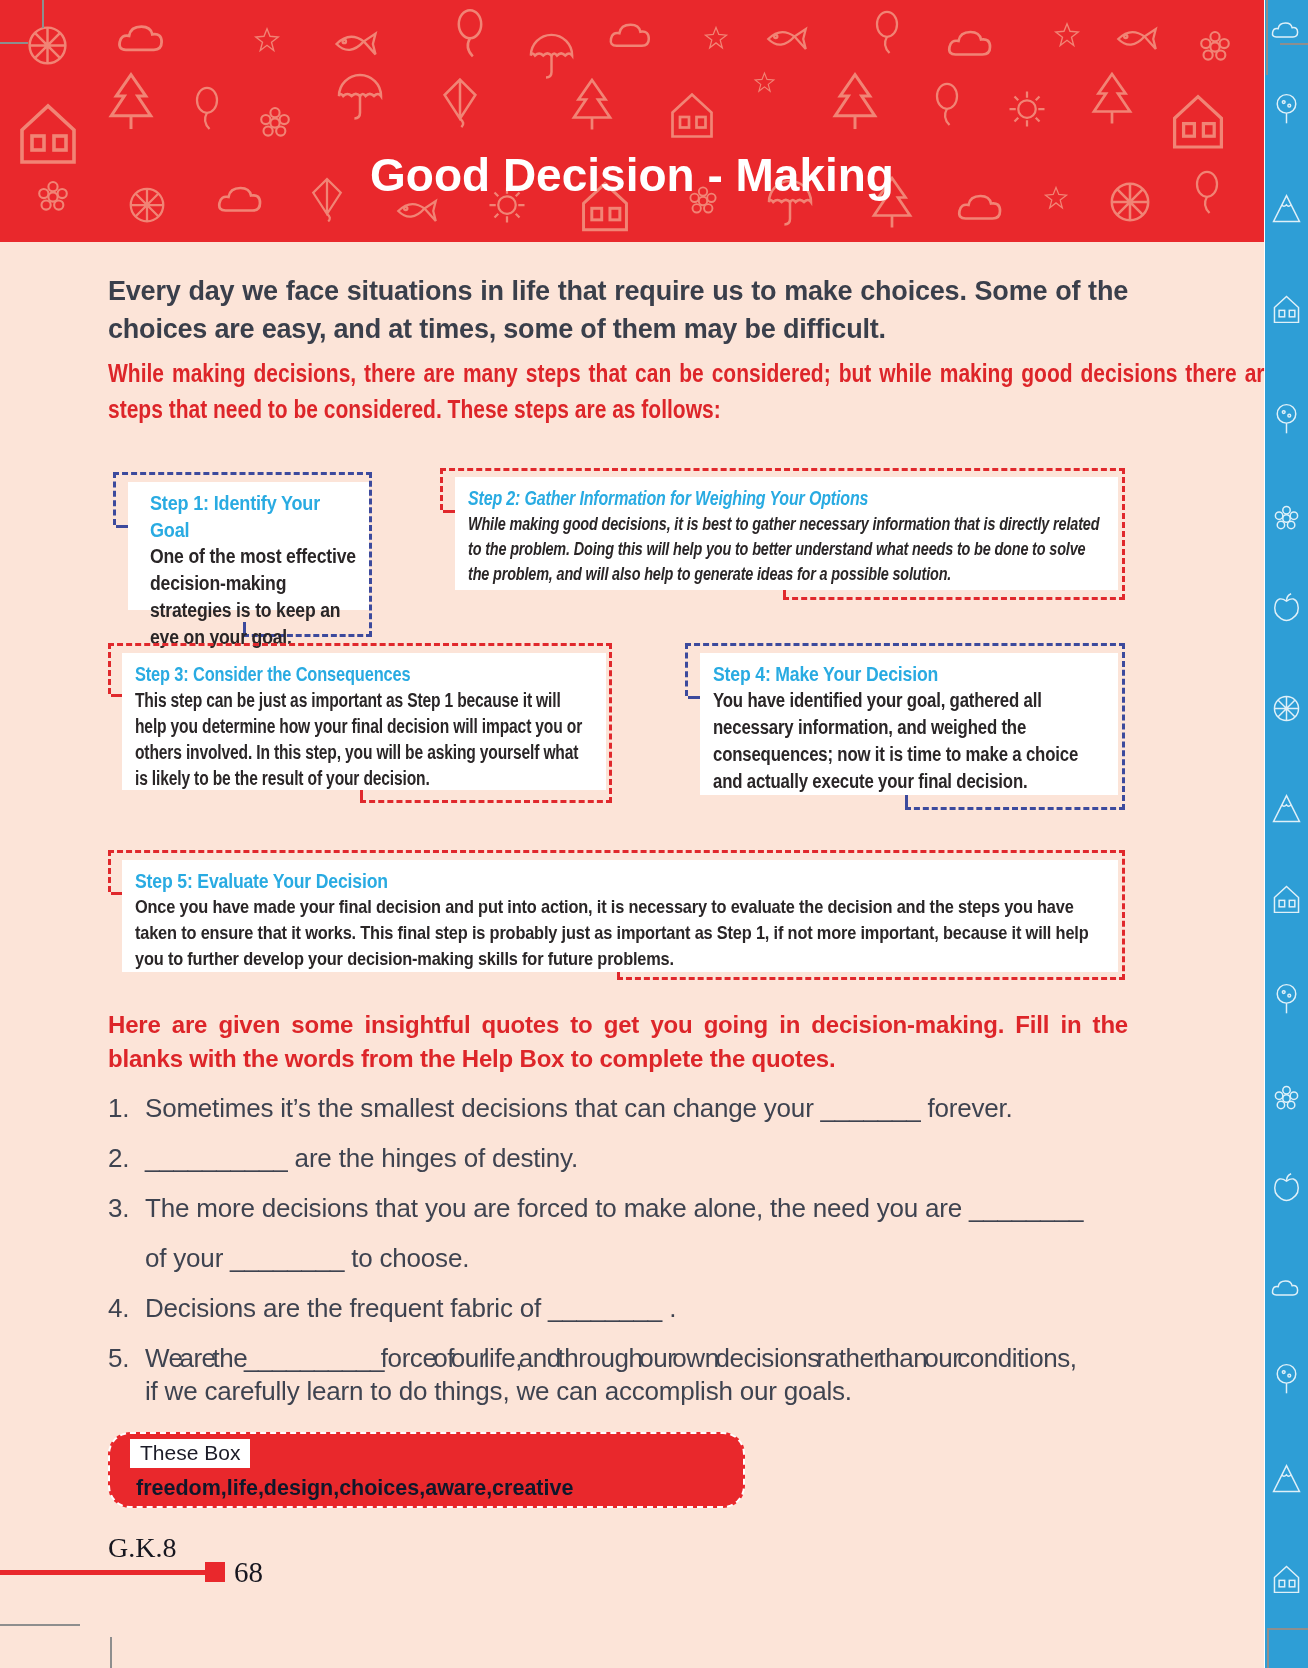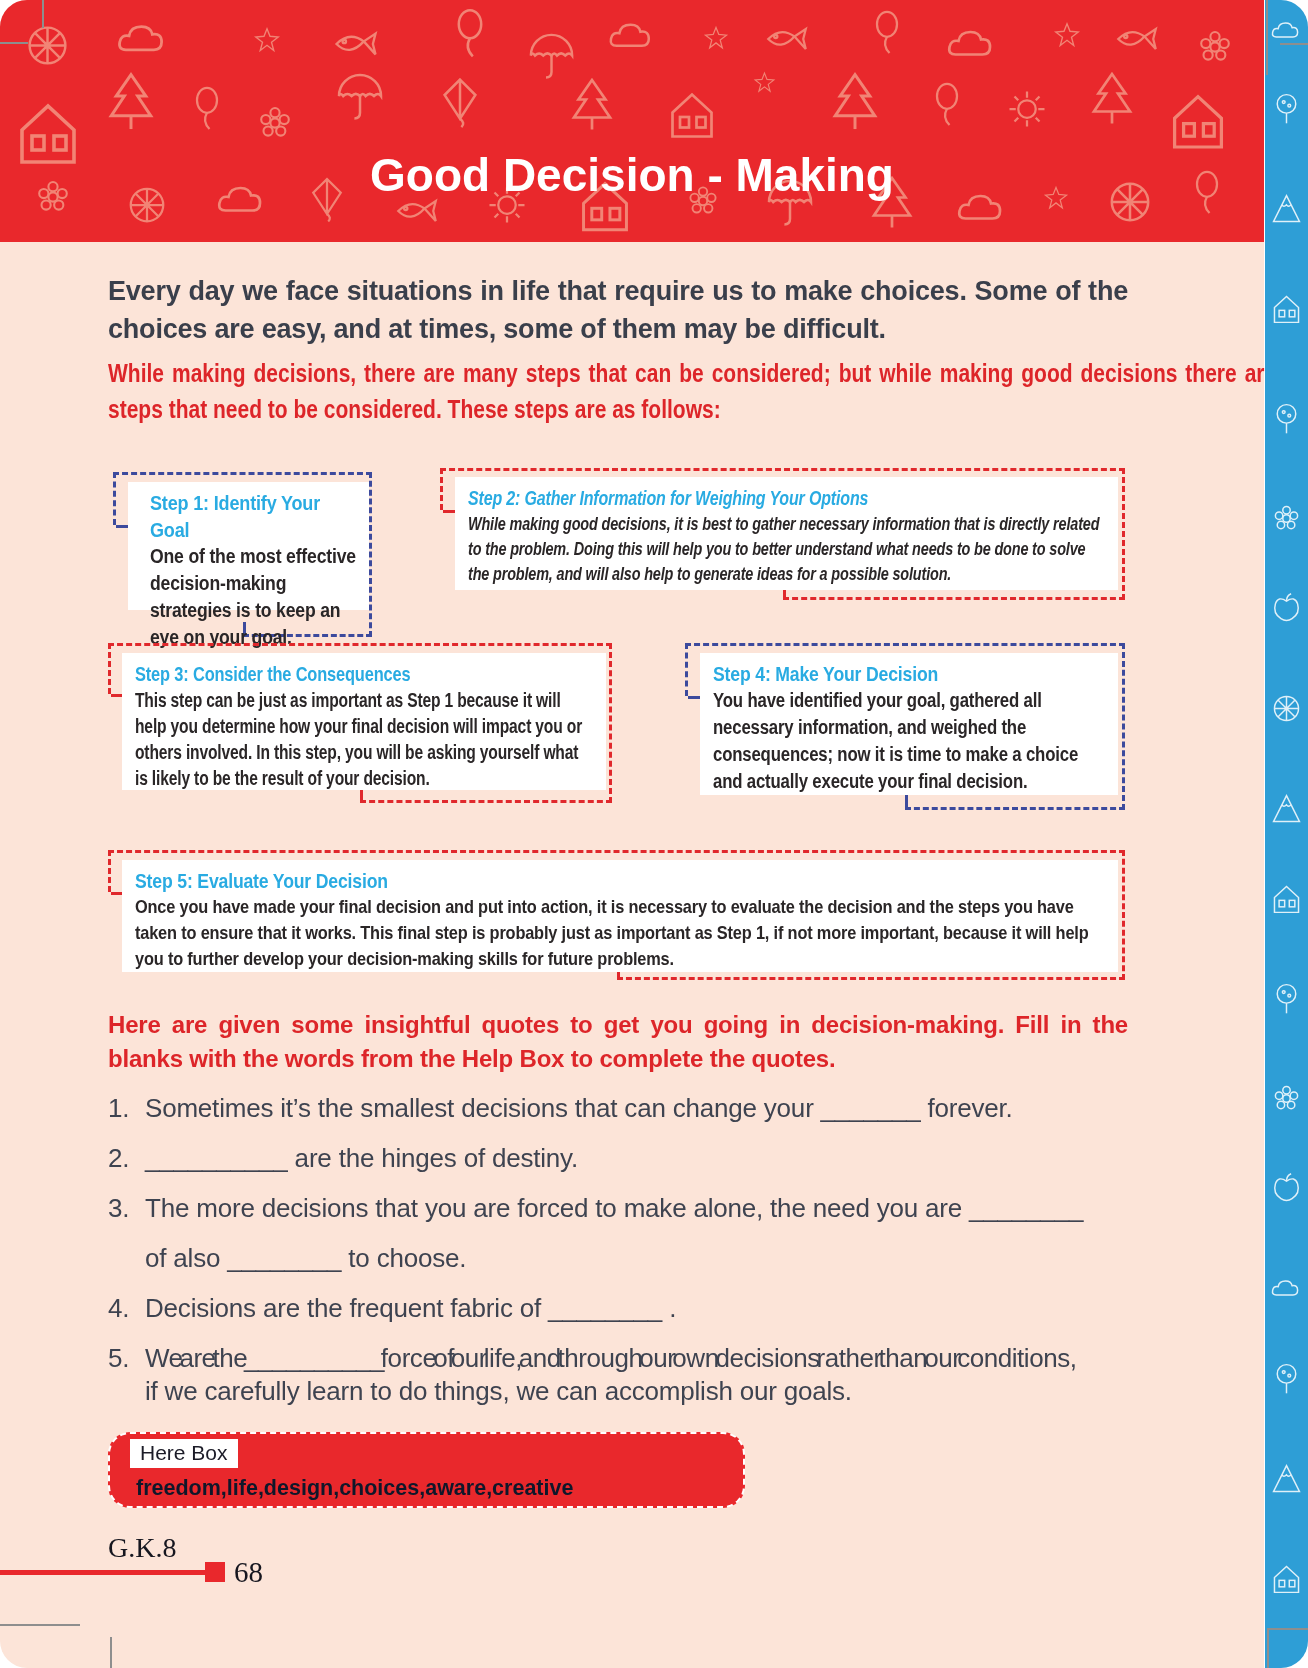--- a/index.html
+++ b/index.html
@@ -1,19 +1,19 @@
 <!DOCTYPE html>
 <html style="--banner-red: #e9282c; --accent-red: #dd2529; --cyan: #29abe2; --page-bg: #fce4d8; --strip-blue: #2e9ed6;"><head>
 <meta charset="utf-8">
 <style>
   * { margin:0; padding:0; box-sizing:border-box; }
   html,body { background:#ffffff; }
   #page-root{
     position:relative; width:1308px; height:1668px; overflow:hidden;
-    background:#ffffff; font-family:"Liberation Sans", sans-serif;border-radius:27px;
+    background:#ffffff; font-family:"Liberation Sans", sans-serif;
   }
   
   #content-area{
     position:absolute; left:0; top:0; width:1264px; height:1668px;
     background:var(--page-bg, #fce4d8);
   }
   
   #banner{
     position:absolute; left:0; top:0; width:1264px; height:242px;
     background:var(--banner-red, #e9282c); overflow:hidden;
@@ -315,40 +315,40 @@
       <div class="q">
         <div class="q-num">2.</div>
         <div class="q-text">
           <div class="q-line">__________ are the hinges of destiny.</div>
         </div>
       </div>
       <div class="q">
         <div class="q-num">3.</div>
         <div class="q-text">
           <div class="q-line">The more decisions that you are forced to make alone, the need you are ________</div>
-          <div class="q-line q-gap">of also ________ to choose.</div>
+          <div class="q-line q-gap">of your ________ to choose.</div>
         </div>
       </div>
       <div class="q">
         <div class="q-num">4.</div>
         <div class="q-text">
           <div class="q-line">Decisions are the frequent fabric of ________ .</div>
         </div>
       </div>
       <div class="q">
         <div class="q-num">5.</div>
         <div class="q-text">
           <div class="q-line squeeze">We are the __________ force of our life, and through our own decisions rather than our conditions,</div>
           <div class="q-line wrapok">if we carefully learn to do things, we can accomplish our goals.</div>
         </div>
       </div>
     </div>
 
     <div id="help-box">
-      <div id="help-box-label">Here Box</div>
+      <div id="help-box-label">These Box</div>
       <div id="help-words">
         <span>freedom,</span>
         <span>life,</span>
         <span>design,</span>
         <span>choices,</span>
         <span>aware,</span>
         <span>creative</span>
       </div>
     </div>
 

